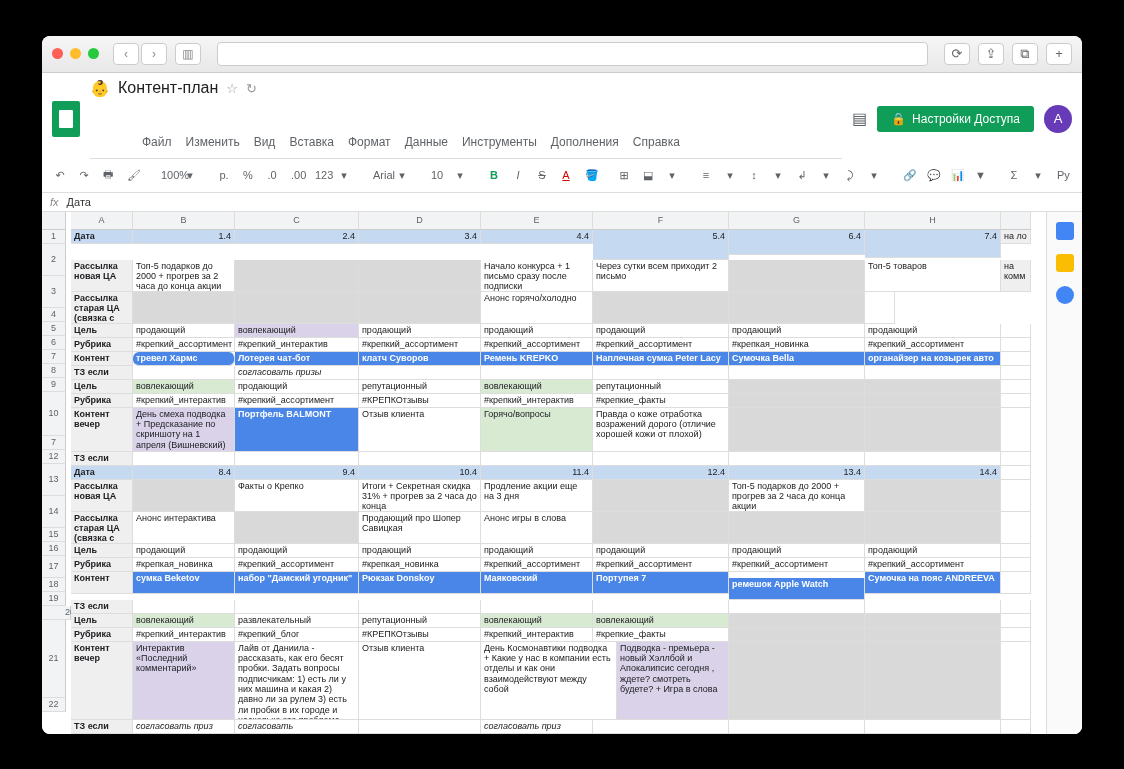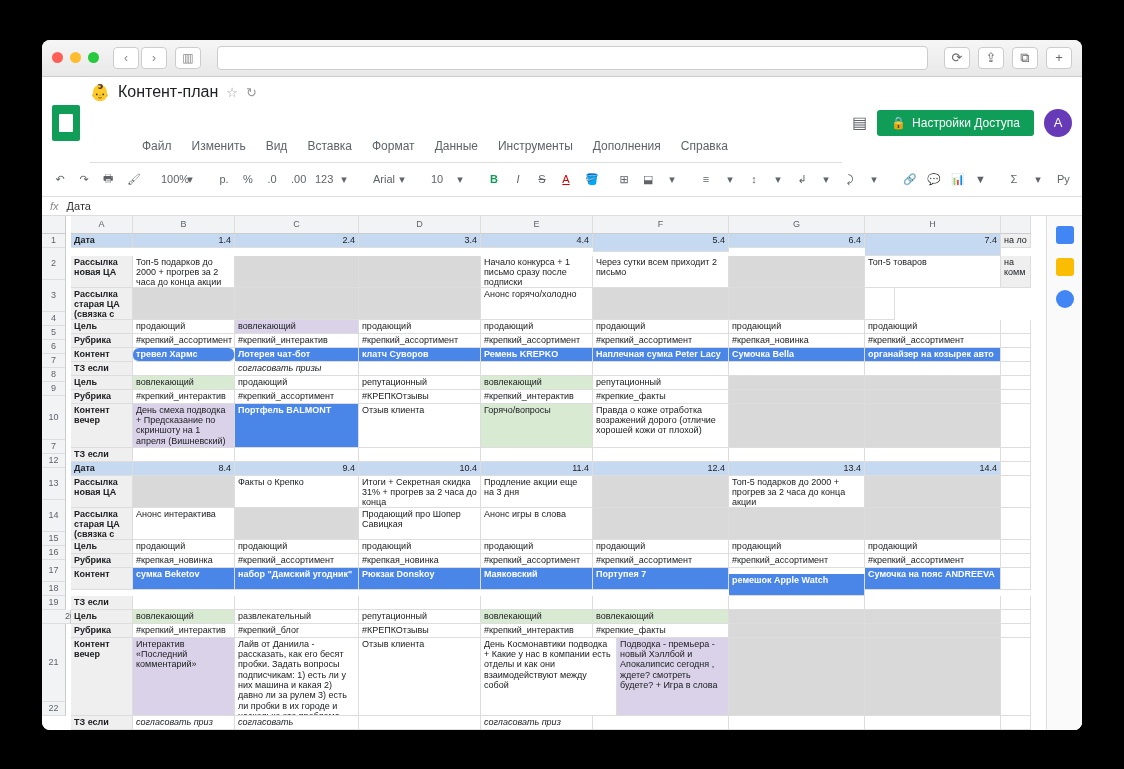--- a/index.html
+++ b/index.html
@@ -16,21 +16,21 @@
 .app { background: #fff; }
 .apphdr { display: flex; align-items: center; padding: 6px 10px 0; gap: 10px; }
 .logo { width: 28px; height: 36px; background: #0f9d58; border-radius: 2px; position: relative; display: flex; align-items: center; justify-content: center; }
 .logo::before { content:""; width:14px; height:18px; background:#fff; border-radius:1px; }
 .doctitle { display: flex; align-items: center; gap: 8px; }
 .dt-name { font-size: 16px; color: #202124; }
 .dt-icon { color: #999; font-size: 13px; }
 .hdr-right { margin-left: auto; display: flex; align-items: center; gap: 10px; }
 .sharebtn { background: #0f9d58; color: #fff; padding: 6px 14px; border-radius: 3px; font-size: 12px; display: flex; align-items: center; gap: 6px; }
 .avatar { width: 28px; height: 28px; border-radius: 50%; background: #673ab7; color: #fff; display: flex; align-items: center; justify-content: center; font-size: 13px; }
-.menubar { display: flex; gap: 8px; padding: 2px 46px 6px; font-size: 12px; color: #5f6368; border-bottom: 1px solid #ddd; margin-top: 32px; }
+.menubar { display: flex; gap: 2px; padding: 2px 46px 6px; font-size: 12px; color: #5f6368; border-bottom: 1px solid #ddd; margin-top: 32px; }
 .menubar span { padding: 3px 6px; cursor: pointer; }
 .toolbar { display: flex; align-items: center; gap: 4px; padding: 4px 8px; border-bottom: 1px solid #ddd; font-size: 11px; color: #5f6368; }
 .tbtn { padding: 3px 5px; min-width: 20px; text-align: center; cursor: pointer; border-radius: 2px; }
 .sep { width: 1px; height: 18px; background: #ddd; margin: 0 3px; }
 .fx { display: flex; align-items: center; padding: 3px 8px; border-bottom: 1px solid #ddd; font-size: 11px; }
 .fxlabel { font-style: italic; color: #888; margin-right: 8px; }
 .fxcell { color: #333; }
 .sheet { display: flex; }
 .rowhdrs { display: flex; flex-direction: column; }
 .corner { width: 24px; height: 18px; background: #f1f3f4; border-right: 1px solid #ccc; border-bottom: 1px solid #ccc; }
@@ -205,23 +205,23 @@
               <div class="ch cH">H</div>
               <div class="ch cI"></div>
             </div>
           <div id="cells">
               <div class="row">
                 <div class="cell cA h-lblue bold" style="height: 14px;">Дата</div>
                 <div class="cell cB h-lblue tar" style="height: 14px;">1.4</div>
                 <div class="cell cC h-lblue tar" style="height: 14px;">2.4</div>
                 <div class="cell cD h-lblue tar" style="height: 14px;">3.4</div>
                 <div class="cell cE h-lblue tar" style="height: 14px;">4.4</div>
-                <div class="cell cF h-lblue tar" style="height: 18px;">5.4</div>
-                <div class="cell cG h-lblue tar" style="height: 14px;">6.4</div>
-                <div class="cell cH h-lblue tar" style="height: 22px;">7.4</div>
+                <div class="cell cF h-lblue tar" style="height: 30px;">5.4</div>
+                <div class="cell cG h-lblue tar" style="height: 25px;">6.4</div>
+                <div class="cell cH h-lblue tar" style="height: 28px;">7.4</div>
                 <div class="cell cI h-gray" style="height: 14px;">на ло</div>
               </div>
               <div class="row">
                 <div class="cell cA h-gray bold" style="height: 32px;">Рассылка новая ЦА</div>
                 <div class="cell cB " style="height: 32px;">Топ-5 подарков до 2000 + прогрев за 2 часа до конца акции</div>
                 <div class="cell cC h-dkgray" style="height: 32px;"></div>
                 <div class="cell cD h-dkgray" style="height: 32px;"></div>
                 <div class="cell cE " style="height: 32px;">Начало конкурса + 1 письмо сразу после подписки</div>
                 <div class="cell cF " style="height: 32px;">Через сутки всем приходит 2 письмо</div>
                 <div class="cell cG h-dkgray" style="height: 32px;"></div>

